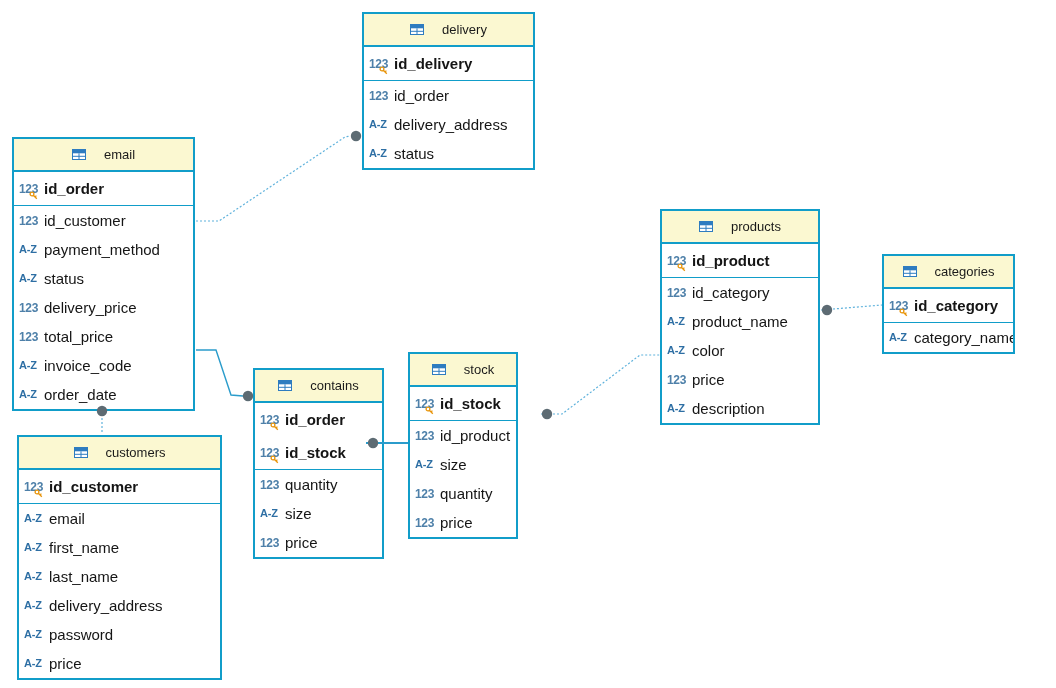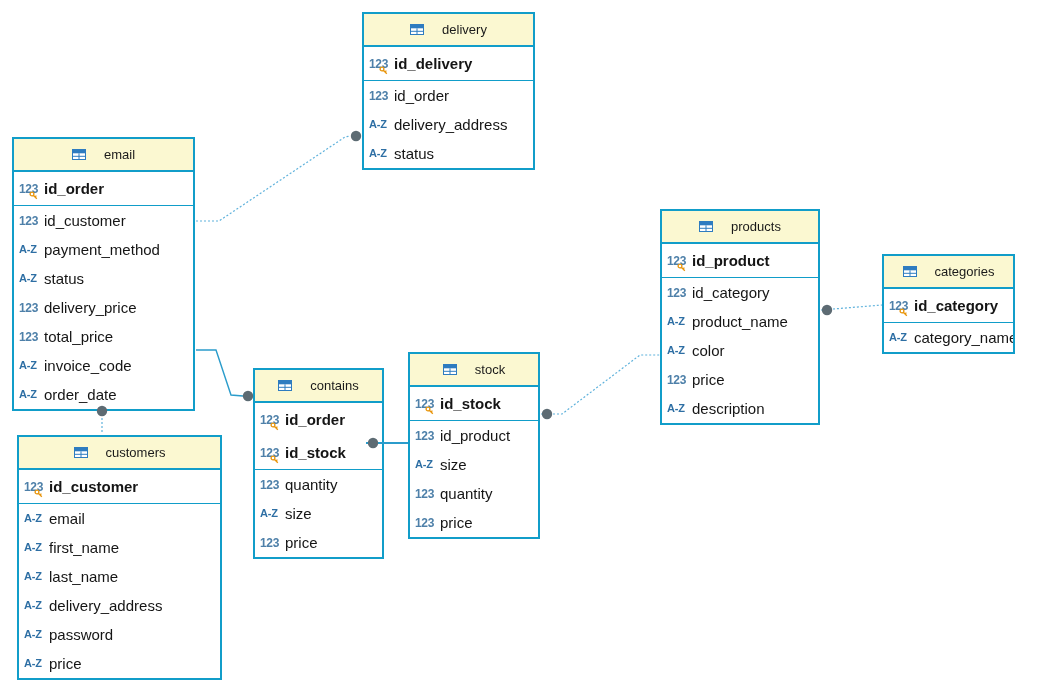--- a/index.html
+++ b/index.html
@@ -206,21 +206,21 @@
       </div>
       <div class="col">
         <span class="icon text">A-Z</span>
         <span class="lbl">size</span>
       </div>
       <div class="col">
         <span class="icon num">123</span>
         <span class="lbl">price</span>
       </div>
     </div>
-    <div class="table" style="left: 408px; top: 352px; width: 132px;">
+    <div class="table" style="left: 408px; top: 352px; width: 110px;">
       <div class="thead">
         <svg class="ticon" width="14" height="11" viewBox="0 0 14 11">
           <rect x="0.5" y="0.5" width="13" height="10" fill="#fff" stroke="#2E7CC0"></rect>
           <rect x="0.5" y="0.5" width="13" height="3.8" fill="#2E7CC0"></rect>
           <line x1="7" y1="4.3" x2="7" y2="10.5" stroke="#2E7CC0"></line>
           <line x1="0.5" y1="7.3" x2="13.5" y2="7.3" stroke="#2E7CC0"></line>
         </svg>
         <span class="tname">stock</span>
       </div>
       <div class="col pk">

